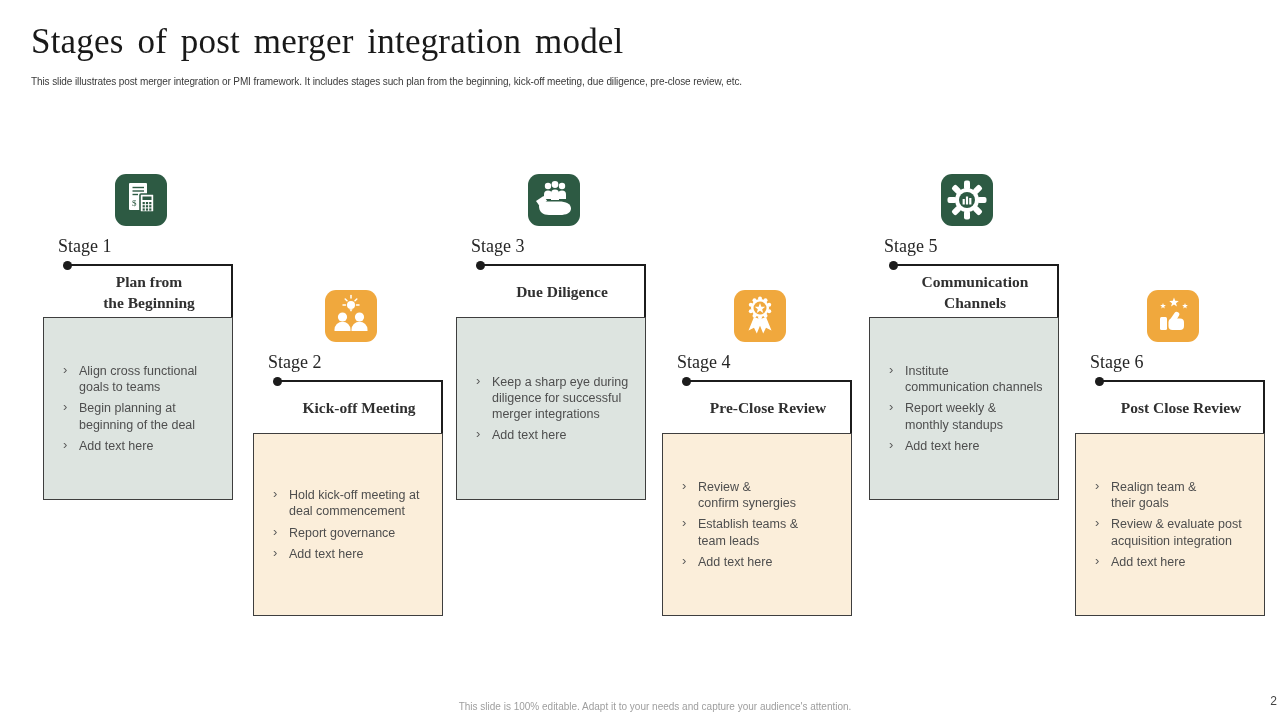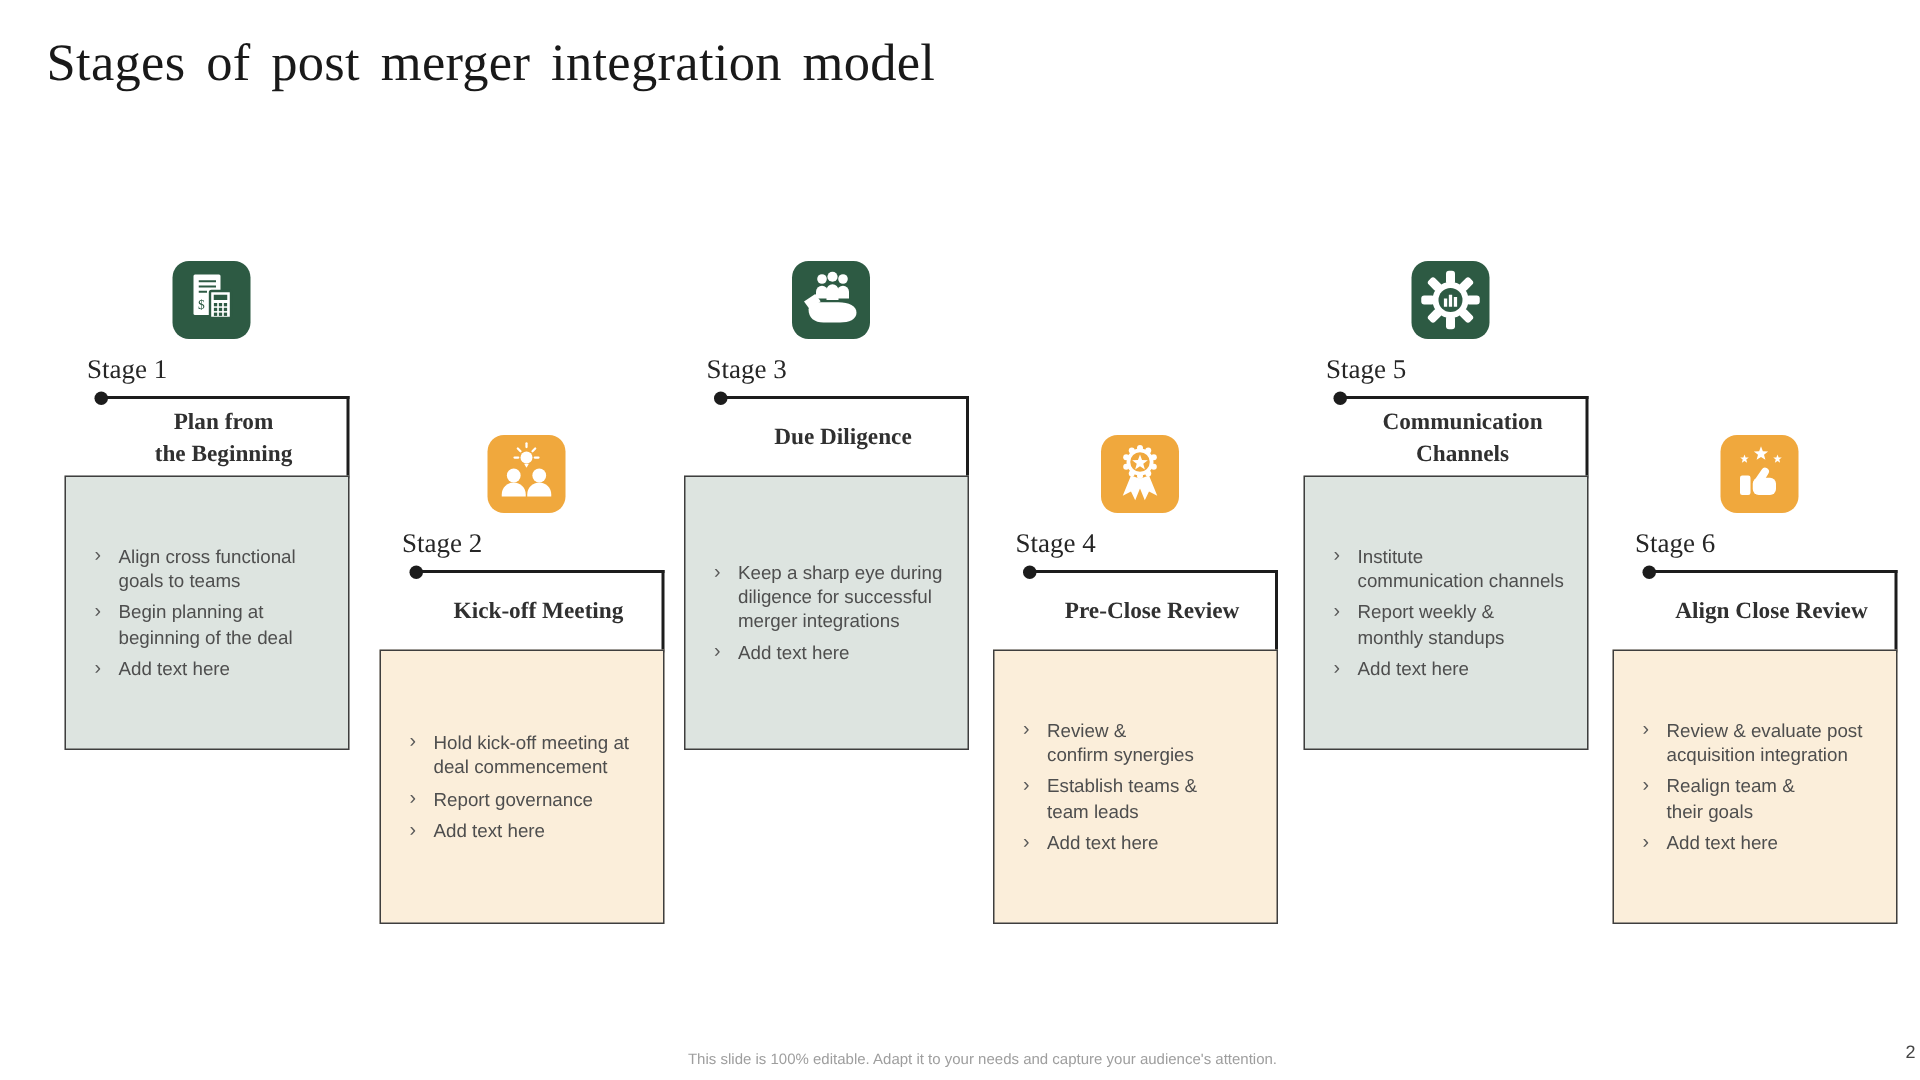--- a/index.html
+++ b/index.html
@@ -47,20 +47,21 @@
   .slide-footer{position:absolute;left:50%;top:701px;transform:translateX(-50%);
                 font-size:10px;color:#9e9e9e;white-space:nowrap;}
   .page-number{position:absolute;right:18px;top:694px;font-size:12px;color:#444444;}
 </style>
 </head>
 <body>
 
 <div id="slide">
 
   <div class="slide-title">Stages of post merger integration model</div>
+  <div class="slide-subtitle">This slide illustrates post merger integration or PMI framework. It includes stages such plan from the beginning, kick-off meeting, due diligence, pre-close review, etc.</div>
 
   <div class="stage pos-1 theme-green">
     <div class="badge green">
       <svg viewBox="0 0 52 52" width="52" height="52">
         <rect x="14" y="9" width="18" height="27" rx="1" fill="#fff"></rect>
         <g stroke="#2d5a43" stroke-width="1.4">
           <line x1="17.5" y1="13.5" x2="29" y2="13.5"></line>
           <line x1="17.5" y1="17" x2="29" y2="17"></line>
           <line x1="17.5" y1="20.5" x2="23" y2="20.5"></line>
         </g>
@@ -262,28 +263,28 @@
           <polygon points="38,13 38.74,14.99 40.85,15.07 39.19,16.39 39.76,18.43 38,17.25 36.24,18.43 36.81,16.39 35.15,15.07 37.26,14.99"></polygon>
           <rect x="13" y="27" width="7" height="13" rx="1.5"></rect>
           <rect x="21.5" y="28.5" width="15.5" height="11.5" rx="4"></rect>
           <path d="M22 31 l5.5 -8 a2.6 2.6 0 0 1 4.4 2.8 l-3.4 5.6 z"></path>
         </g>
       </svg>
     </div>
     <div class="stage-label">Stage 6</div>
     <div class="title-box">
       <span class="dot"></span>
-      <div class="stage-title">Align Close Review</div>
-    </div>
-    <div class="content-box">
-      <ul class="bullets">
+      <div class="stage-title">Post Close Review</div>
+    </div>
+    <div class="content-box">
+      <ul class="bullets">
+        <li>Realign team &amp;
+their goals</li>
         <li>Review &amp; evaluate post
 acquisition integration</li>
-        <li>Realign team &amp;
-their goals</li>
         <li>Add text here</li>
       </ul>
     </div>
   </div>
 
   <div class="slide-footer">This slide is 100% editable. Adapt it to your needs and capture your audience's attention.</div>
   <div class="page-number">2</div>
 
 </div>
 

